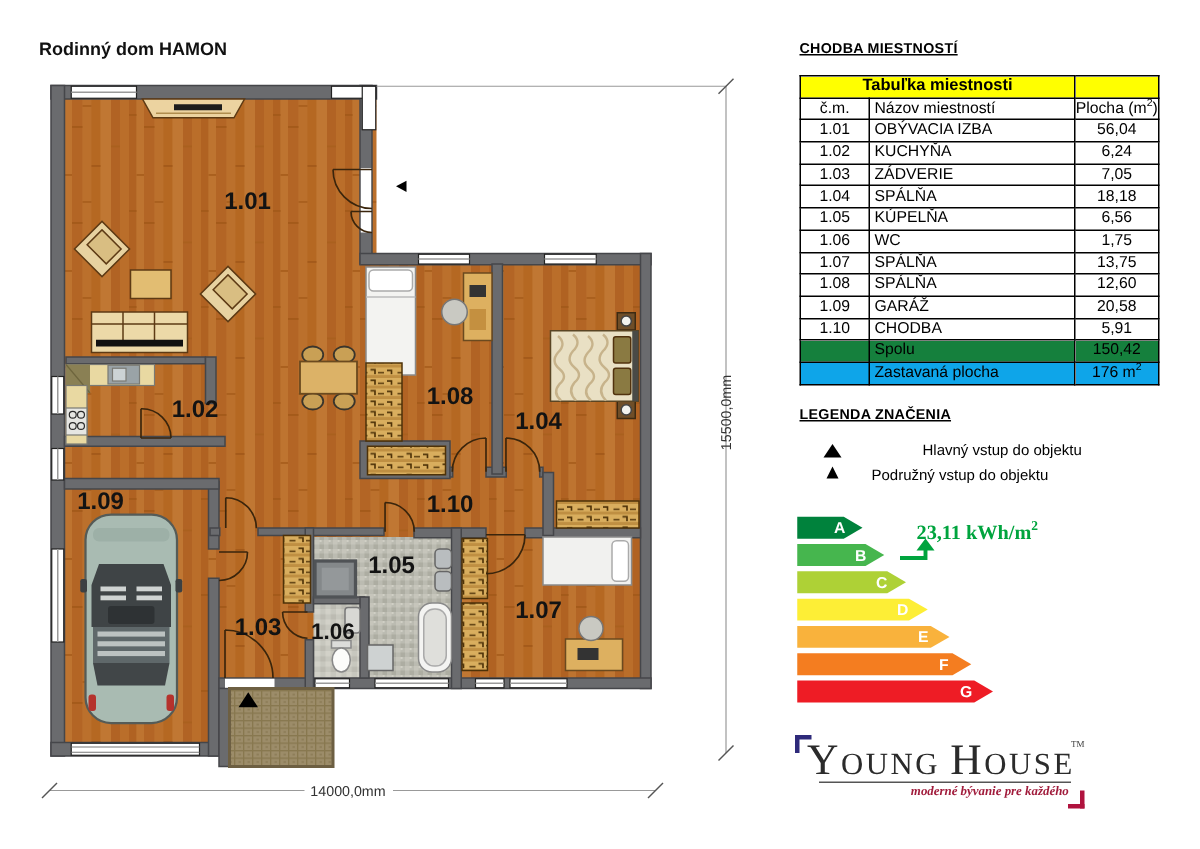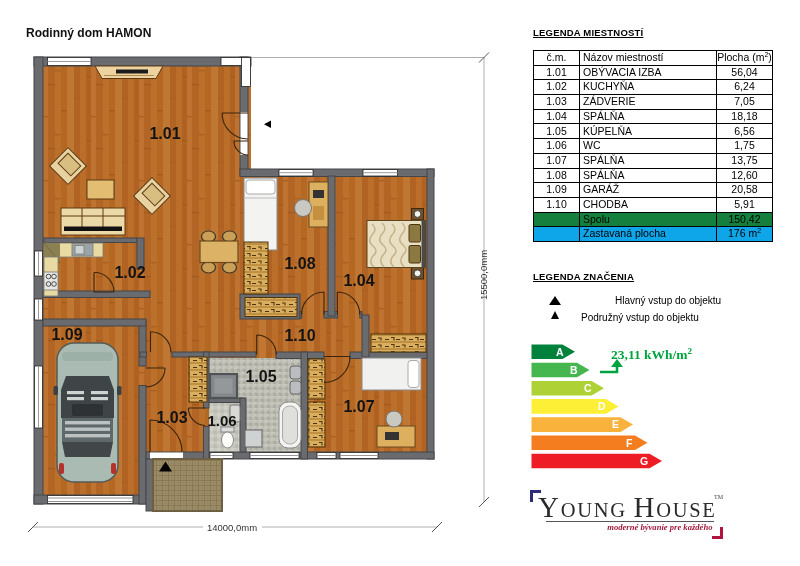--- a/index.html
+++ b/index.html
@@ -316,28 +316,32 @@
 <path d="M531.5,435.5 h103.5 l12.5,7.3 l-12.5,7.3 h-103.5 Z" fill="#f47d20"></path>
       <text x="626" y="446.5">F</text>
 <path d="M531.5,453.7 h118 l12.5,7.3 l-12.5,7.3 h-118 Z" fill="#ee1c25"></path>
       <text x="640" y="464.7">G</text>
 </g>
 
 <path d="M600,372 h17 v-6" stroke="#00a43e" stroke-width="2.6" fill="none"></path>
 <path d="M617,359 l6,8 h-12 Z" fill="#00a43e"></path>
 </svg>
 
-<div class="legh" style="left:533px;top:26.5px;">LEGENDA MIESTNOSTÍ</div>
+<div class="legh" style="left:533px;top:26.5px;">CHODBA MIESTNOSTÍ</div>
 <table id="tbl">
 <colgroup>
       <col style="width:46px">
       <col style="width:137px">
       <col style="width:56px">
     </colgroup>
 <tbody>
+      <tr>
+        <td colspan="2" class="hdr c">Tabuľka miestnosti</td>
+        <td class="hdr"></td>
+      </tr>
 <tr>
         <td class="c">č.m.</td>
         <td>Názov miestností</td>
         <td class="c">Plocha (m<span class="sup">2</span>)</td>
       </tr>
 <tr>
         <td class="c">1.01</td>
         <td>OBÝVACIA IZBA</td>
         <td class="c">56,04</td>
       </tr>

